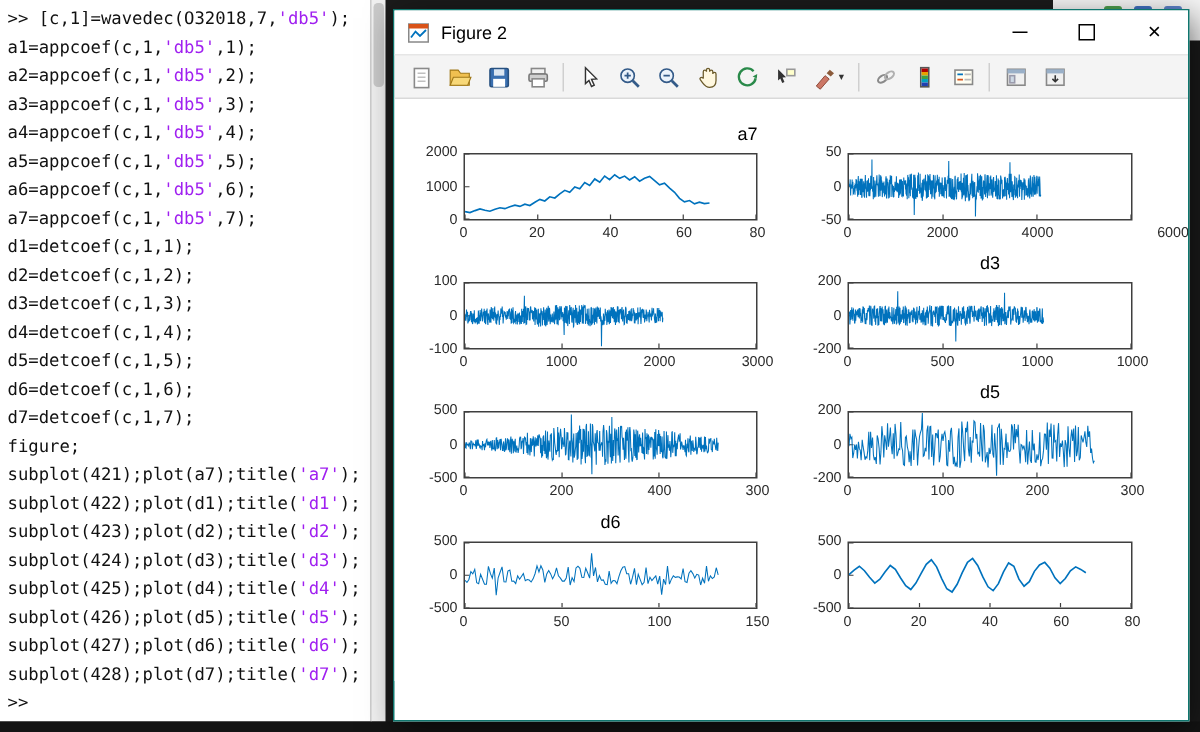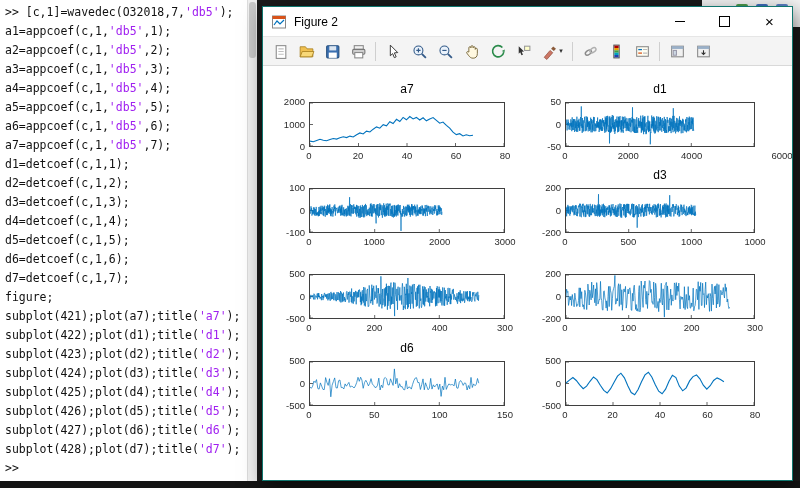--- a/index.html
+++ b/index.html
@@ -218,36 +218,35 @@
       </button>
       <button class="tb-btn">
         <svg viewBox="0 0 16 16" width="17" height="17">
           <rect x="2.5" y="3" width="11" height="10" fill="#f0f0f0" stroke="#888"></rect>
           <rect x="2.5" y="3" width="11" height="2.6" fill="#9ab0c8"></rect>
           <path d="M8 6.8v4M6.2 9l1.8 1.8L9.8 9" fill="none" stroke="#333" stroke-width="1"></path>
         </svg>
       </button>
     </div>
   <div class="canvas" id="canvas">
-      <div class="sp-title" style="left: 46px; width: 196px; top: 16px;">a7</div>
+      <div class="sp-title" style="left: 46px; width: 196px; top: 16px; text-align: right;">a7</div>
       <div class="axes" style="left: 46px; top: 36px; width: 196px; height: 45px;">
         <svg viewBox="0 0 194 43" width="100%" height="100%" preserveAspectRatio="none">
           <path d="M0.0 43L0.0 40 M48.5 43L48.5 40 M97.0 43L97.0 40 M145.5 43L145.5 40 M194.0 43L194.0 40 M0 43.0L3 43.0 M0 21.5L3 21.5 M0 0.0L3 0.0 " stroke="#3f3f3f" stroke-width="0.8" fill="none"></path>
           <polyline points="0.0,38.1 3.3,38.7 6.7,37.4 10.0,36.3 13.3,37.2 16.6,37.8 20.0,36.5 23.3,35.5 26.6,36.1 29.9,34.8 33.3,33.8 36.6,34.6 39.9,33.1 43.2,34.0 46.6,31.8 49.9,29.9 53.2,31.0 56.5,28.2 59.9,29.0 63.2,26.2 66.5,23.9 69.8,25.2 73.2,21.7 76.5,22.8 79.8,18.7 83.1,20.6 86.5,16.3 89.8,18.5 93.1,14.4 96.4,16.8 99.8,13.5 103.1,15.9 106.4,14.4 109.7,17.0 113.1,14.8 116.4,17.8 119.7,15.9 123.1,14.6 126.4,17.4 129.7,20.2 133.0,19.1 136.4,22.4 139.7,25.2 143.0,29.2 146.3,31.6 149.7,30.7 153.0,32.9 156.3,31.8 159.6,32.7 163.0,32.3" fill="none" stroke="#0072BD" stroke-width="1.1"></polyline>
         </svg>
       </div>
       <div class="tick-label ylab" style="left: 6px; top: 75px;">0</div>
       <div class="tick-label ylab" style="left: 6px; top: 52.5px;">1000</div>
       <div class="tick-label ylab" style="left: 6px; top: 30px;">2000</div>
       <div class="tick-label xlab" style="left: 24px; top: 84px;">0</div>
       <div class="tick-label xlab" style="left: 73px; top: 84px;">20</div>
       <div class="tick-label xlab" style="left: 122px; top: 84px;">40</div>
       <div class="tick-label xlab" style="left: 171px; top: 84px;">60</div>
       <div class="tick-label xlab" style="left: 220px; top: 84px;">80</div>
-      <div class="sp-title" style="left: 302px; width: 190px; top: 16px;">d1</div>
       <div class="axes" style="left: 302px; top: 36px; width: 190px; height: 45px;">
         <svg viewBox="0 0 188 43" width="100%" height="100%" preserveAspectRatio="none">
           <path d="M0.0 43L0.0 40 M62.7 43L62.7 40 M125.3 43L125.3 40 M188.0 43L188.0 40 M0 43.0L3 43.0 M0 21.5L3 21.5 M0 0.0L3 0.0 " stroke="#3f3f3f" stroke-width="0.8" fill="none"></path>
           <polyline points="0.0,21.3 0.2,21.1 0.4,20.0 0.6,20.2 0.8,16.6 0.9,21.0 1.1,27.4 1.3,21.1 1.5,20.0 1.7,22.2 1.9,21.8 2.1,16.6 2.3,22.6 2.4,19.1 2.6,18.9 2.8,26.4 3.0,26.1 3.2,24.7 3.4,23.0 3.6,23.3 3.8,20.3 4.0,26.9 4.1,20.1 4.3,20.4 4.5,22.7 4.7,16.4 4.9,17.0 5.1,17.5 5.3,24.2 5.5,19.7 5.6,25.2 5.8,28.2 6.0,17.9 6.2,14.3 6.4,24.6 6.6,26.9 6.8,17.8 7.0,23.8 7.2,20.7 7.3,20.3 7.5,16.2 7.7,27.0 7.9,16.1 8.1,16.5 8.3,23.3 8.5,28.9 8.7,28.1 8.8,16.2 9.0,21.5 9.2,21.1 9.4,25.1 9.6,21.5 9.8,17.8 10.0,28.0 10.2,19.2 10.4,28.8 10.5,22.4 10.7,19.3 10.9,13.7 11.1,22.7 11.3,22.0 11.5,23.9 11.7,28.9 11.9,17.7 12.0,22.8 12.2,17.2 12.4,24.8 12.6,20.6 12.8,24.0 13.0,15.8 13.2,27.1 13.4,27.8 13.6,19.3 13.7,19.4 13.9,27.8 14.1,23.7 14.3,23.6 14.5,14.1 14.7,15.5 14.9,19.3 15.1,23.0 15.3,3.4 15.4,20.0 15.6,22.6 15.8,24.8 16.0,21.3 16.2,29.9 16.4,15.0 16.6,24.9 16.8,23.1 16.9,27.9 17.1,28.6 17.3,17.3 17.5,20.7 17.7,21.3 17.9,28.2 18.1,20.5 18.3,19.4 18.5,15.0 18.6,13.8 18.8,19.9 19.0,19.8 19.2,20.3 19.4,21.7 19.6,28.2 19.8,19.0 20.0,19.0 20.1,13.3 20.3,18.0 20.5,27.5 20.7,27.5 20.9,19.1 21.1,13.8 21.3,24.1 21.5,14.6 21.7,23.5 21.8,17.3 22.0,19.0 22.2,28.4 22.4,24.9 22.6,18.9 22.8,21.6 23.0,19.4 23.2,25.9 23.3,18.0 23.5,24.5 23.7,28.0 23.9,20.6 24.1,23.4 24.3,26.6 24.5,16.5 24.7,14.6 24.9,17.5 25.0,29.3 25.2,22.6 25.4,16.0 25.6,20.4 25.8,18.4 26.0,19.5 26.2,29.3 26.4,21.6 26.5,21.6 26.7,26.7 26.9,16.8 27.1,28.2 27.3,27.9 27.5,13.9 27.7,19.8 27.9,18.4 28.1,16.4 28.2,15.1 28.4,14.2 28.6,28.3 28.8,26.5 29.0,20.0 29.2,23.1 29.4,22.7 29.6,21.0 29.7,28.2 29.9,28.1 30.1,22.1 30.3,24.9 30.5,22.7 30.7,18.1 30.9,22.8 31.1,23.9 31.3,20.2 31.4,23.4 31.6,14.5 31.8,24.5 32.0,22.3 32.2,25.2 32.4,18.8 32.6,24.2 32.8,20.6 32.9,19.4 33.1,29.0 33.3,27.1 33.5,26.6 33.7,16.6 33.9,27.1 34.1,16.7 34.3,26.2 34.5,19.5 34.6,16.5 34.8,17.8 35.0,16.6 35.2,27.8 35.4,28.0 35.6,17.6 35.8,26.0 36.0,27.7 36.1,24.0 36.3,28.0 36.5,15.3 36.7,19.3 36.9,17.9 37.1,20.2 37.3,17.3 37.5,18.1 37.7,23.4 37.8,17.1 38.0,26.0 38.2,26.4 38.4,27.5 38.6,19.4 38.8,29.8 39.0,20.4 39.2,13.6 39.3,15.3 39.5,21.2 39.7,15.1 39.9,29.1 40.1,21.0 40.3,16.9 40.5,25.8 40.7,13.1 40.9,27.8 41.0,14.9 41.2,22.0 41.4,14.0 41.6,12.8 41.8,23.5 42.0,22.2 42.2,22.7 42.4,28.7 42.6,27.1 42.7,28.8 42.9,29.0 43.1,13.5 43.3,20.6 43.5,40.4 43.7,26.4 43.9,13.5 44.1,29.3 44.2,15.3 44.4,25.8 44.6,29.7 44.8,22.6 45.0,23.7 45.2,28.3 45.4,23.9 45.6,28.5 45.8,13.9 45.9,20.0 46.1,22.3 46.3,12.0 46.5,24.4 46.7,20.2 46.9,20.7 47.1,26.2 47.3,21.4 47.4,12.8 47.6,25.4 47.8,22.0 48.0,23.3 48.2,28.8 48.4,26.7 48.6,18.9 48.8,30.9 49.0,29.5 49.1,16.8 49.3,28.1 49.5,27.1 49.7,22.8 49.9,16.1 50.1,19.6 50.3,19.5 50.5,18.1 50.6,23.8 50.8,16.6 51.0,13.5 51.2,24.7 51.4,17.5 51.6,29.3 51.8,28.4 52.0,21.1 52.2,18.1 52.3,28.9 52.5,13.7 52.7,13.9 52.9,28.3 53.1,14.2 53.3,23.6 53.5,17.6 53.7,20.2 53.8,16.3 54.0,13.0 54.2,22.5 54.4,26.5 54.6,24.7 54.8,17.6 55.0,17.9 55.2,29.5 55.4,17.6 55.5,28.2 55.7,22.8 55.9,17.0 56.1,22.7 56.3,13.6 56.5,17.3 56.7,28.1 56.9,28.5 57.0,27.2 57.2,29.9 57.4,13.9 57.6,25.8 57.8,18.9 58.0,25.1 58.2,24.5 58.4,17.8 58.6,17.2 58.7,19.6 58.9,13.5 59.1,20.6 59.3,16.3 59.5,20.7 59.7,23.3 59.9,25.0 60.1,14.9 60.2,28.1 60.4,20.7 60.6,22.5 60.8,18.7 61.0,21.0 61.2,26.5 61.4,18.8 61.6,25.0 61.8,24.7 61.9,27.9 62.1,15.3 62.3,23.1 62.5,27.9 62.7,20.4 62.9,22.3 63.1,26.2 63.3,28.3 63.4,28.4 63.6,23.2 63.8,15.1 64.0,22.8 64.2,15.2 64.4,23.9 64.6,23.9 64.8,19.8 65.0,29.3 65.1,23.6 65.3,20.7 65.5,16.8 65.7,18.2 65.9,19.5 66.1,14.1 66.3,19.5 66.5,4.3 66.7,28.2 66.8,27.6 67.0,26.2 67.2,15.7 67.4,27.2 67.6,27.7 67.8,28.8 68.0,15.9 68.2,17.3 68.3,29.6 68.5,23.7 68.7,29.8 68.9,26.2 69.1,16.3 69.3,22.0 69.5,30.0 69.7,29.4 69.9,29.7 70.0,23.6 70.2,21.5 70.4,30.0 70.6,15.0 70.8,14.2 71.0,26.0 71.2,24.2 71.4,28.4 71.5,27.7 71.7,29.9 71.9,23.0 72.1,16.8 72.3,16.5 72.5,23.4 72.7,15.0 72.9,22.1 73.1,25.0 73.2,19.3 73.4,18.7 73.6,18.5 73.8,23.5 74.0,17.7 74.2,22.2 74.4,23.3 74.6,23.0 74.7,12.7 74.9,25.2 75.1,18.9 75.3,29.8 75.5,18.9 75.7,28.7 75.9,19.0 76.1,26.9 76.3,15.5 76.4,17.0 76.6,27.4 76.8,12.4 77.0,23.2 77.2,24.3 77.4,27.2 77.6,31.2 77.8,13.9 77.9,28.8 78.1,21.2 78.3,14.3 78.5,13.8 78.7,28.6 78.9,13.2 79.1,23.5 79.3,20.4 79.5,24.5 79.6,24.6 79.8,29.8 80.0,31.2 80.2,26.4 80.4,30.5 80.6,25.6 80.8,19.2 81.0,22.2 81.1,26.6 81.3,21.1 81.5,19.0 81.7,16.3 81.9,12.8 82.1,27.7 82.3,22.8 82.5,29.1 82.7,17.5 82.8,25.2 83.0,28.3 83.2,18.7 83.4,26.2 83.6,28.1 83.8,18.4 84.0,27.4 84.2,26.6 84.3,41.3 84.5,31.0 84.7,29.4 84.9,30.0 85.1,24.9 85.3,21.2 85.5,24.8 85.7,12.5 85.9,17.3 86.0,17.4 86.2,25.5 86.4,18.3 86.6,23.0 86.8,14.1 87.0,23.6 87.2,16.5 87.4,27.6 87.5,26.3 87.7,13.5 87.9,25.4 88.1,29.4 88.3,14.8 88.5,14.8 88.7,26.0 88.9,30.6 89.1,27.9 89.2,21.7 89.4,29.8 89.6,18.3 89.8,17.8 90.0,18.4 90.2,21.0 90.4,26.7 90.6,13.8 90.7,13.2 90.9,18.8 91.1,28.3 91.3,24.5 91.5,24.8 91.7,21.4 91.9,16.2 92.1,13.7 92.3,29.2 92.4,25.4 92.6,23.3 92.8,13.9 93.0,19.8 93.2,22.0 93.4,27.5 93.6,19.1 93.8,20.4 94.0,23.1 94.1,14.8 94.3,22.1 94.5,14.0 94.7,27.4 94.9,25.8 95.1,19.8 95.3,16.6 95.5,24.5 95.6,25.2 95.8,28.8 96.0,24.1 96.2,16.0 96.4,15.0 96.6,25.0 96.8,22.5 97.0,22.5 97.2,23.2 97.3,23.0 97.5,17.7 97.7,28.0 97.9,24.4 98.1,26.0 98.3,13.9 98.5,27.2 98.7,29.7 98.8,20.2 99.0,26.1 99.2,29.9 99.4,16.0 99.6,18.2 99.8,27.4 100.0,17.2 100.2,29.9 100.4,28.8 100.5,27.0 100.7,29.4 100.9,29.9 101.1,14.0 101.3,15.2 101.5,16.7 101.7,19.0 101.9,19.8 102.0,16.8 102.2,25.7 102.4,29.3 102.6,23.5 102.8,28.2 103.0,25.4 103.2,23.1 103.4,25.3 103.6,28.0 103.7,15.1 103.9,21.9 104.1,14.8 104.3,17.6 104.5,27.8 104.7,21.2 104.9,18.6 105.1,30.1 105.2,23.4 105.4,17.9 105.6,15.7 105.8,23.7 106.0,19.1 106.2,22.5 106.4,26.7 106.6,20.2 106.8,12.9 106.9,26.9 107.1,29.2 107.3,5.2 107.5,21.7 107.7,25.1 107.9,16.8 108.1,12.9 108.3,23.0 108.4,23.9 108.6,28.4 108.8,17.9 109.0,22.7 109.2,26.1 109.4,28.5 109.6,30.4 109.8,20.3 110.0,27.1 110.1,19.6 110.3,23.9 110.5,14.9 110.7,15.1 110.9,28.8 111.1,24.2 111.3,23.3 111.5,25.7 111.6,28.0 111.8,15.5 112.0,26.9 112.2,20.2 112.4,29.2 112.6,21.2 112.8,19.5 113.0,17.2 113.2,21.7 113.3,21.9 113.5,13.4 113.7,28.1 113.9,17.3 114.1,23.0 114.3,16.9 114.5,19.6 114.7,17.0 114.8,21.3 115.0,18.0 115.2,30.3 115.4,25.1 115.6,22.8 115.8,18.5 116.0,23.6 116.2,18.6 116.4,20.1 116.5,18.8 116.7,15.8 116.9,30.1 117.1,17.3 117.3,16.7 117.5,20.6 117.7,20.1 117.9,27.0 118.0,27.4 118.2,20.8 118.4,27.2 118.6,22.5 118.8,23.1 119.0,26.5 119.2,28.4 119.4,24.5 119.6,16.9 119.7,18.8 119.9,15.9 120.1,27.9 120.3,27.1 120.5,29.3 120.7,20.2 120.9,14.0 121.1,18.4 121.3,26.7 121.4,24.4 121.6,22.0 121.8,28.2 122.0,21.8 122.2,14.8 122.4,21.5 122.6,22.6 122.8,28.2 122.9,19.1 123.1,21.9 123.3,13.6 123.5,23.9 123.7,26.8 123.9,14.8 124.1,20.9 124.3,25.7 124.5,26.1 124.6,24.4 124.8,20.7 125.0,17.3 125.2,14.2 125.4,26.1 125.6,20.2 125.8,17.9 126.0,20.1 126.1,14.6 126.3,21.2 126.5,16.2 126.7,23.7 126.9,28.0 127.1,14.6 127.3,19.5 127.5,27.2 127.7,27.5 127.8,26.8" fill="none" stroke="#0072BD" stroke-width="0.7"></polyline>
         </svg>
       </div>
       <div class="tick-label ylab" style="left: 262px; top: 75px;">-50</div>
       <div class="tick-label ylab" style="left: 262px; top: 52.5px;">0</div>
       <div class="tick-label ylab" style="left: 262px; top: 30px;">50</div>
       <div class="tick-label xlab" style="left: 280px; top: 84px;">0</div>
@@ -287,20 +286,21 @@
           <polyline points="0.0,19.8 0.3,23.3 0.7,23.7 1.0,19.9 1.3,20.8 1.6,21.5 2.0,21.4 2.3,22.2 2.6,20.9 2.9,20.0 3.3,22.8 3.6,24.4 3.9,18.7 4.2,19.5 4.6,19.5 4.9,24.5 5.2,22.0 5.5,20.7 5.9,21.4 6.2,21.4 6.5,21.5 6.8,22.6 7.2,18.6 7.5,24.3 7.8,22.5 8.1,18.1 8.5,22.1 8.8,18.1 9.1,22.0 9.4,20.8 9.8,23.2 10.1,23.7 10.4,21.9 10.7,22.8 11.1,22.6 11.4,25.2 11.7,19.0 12.0,22.4 12.4,21.0 12.7,22.4 13.0,25.1 13.3,20.5 13.7,23.2 14.0,19.9 14.3,18.4 14.6,17.9 15.0,21.6 15.3,21.7 15.6,19.4 15.9,21.8 16.3,19.5 16.6,23.6 16.9,20.2 17.2,19.0 17.6,22.9 17.9,25.4 18.2,18.4 18.5,24.0 18.9,24.1 19.2,24.3 19.5,18.3 19.8,23.1 20.2,25.8 20.5,23.9 20.8,17.1 21.1,16.9 21.5,24.4 21.8,18.3 22.1,20.3 22.4,24.0 22.8,20.1 23.1,19.1 23.4,17.7 23.7,25.2 24.1,17.6 24.4,20.3 24.7,21.4 25.0,25.3 25.4,25.3 25.7,19.3 26.0,20.8 26.3,26.2 26.7,25.0 27.0,17.1 27.3,25.0 27.6,24.0 28.0,19.6 28.3,17.2 28.6,18.1 28.9,25.1 29.3,18.1 29.6,23.8 29.9,26.5 30.2,19.7 30.6,16.0 30.9,27.5 31.2,19.6 31.5,17.5 31.9,21.2 32.2,27.1 32.5,18.8 32.8,25.9 33.2,20.4 33.5,17.5 33.8,26.3 34.1,26.4 34.5,22.1 34.8,25.0 35.1,23.8 35.4,26.9 35.8,24.6 36.1,22.1 36.4,17.2 36.7,16.4 37.1,16.5 37.4,24.5 37.7,23.2 38.0,18.8 38.4,19.8 38.7,17.0 39.0,27.6 39.3,20.4 39.7,16.5 40.0,16.8 40.3,16.9 40.7,21.9 41.0,19.6 41.3,27.0 41.6,13.5 42.0,28.2 42.3,22.9 42.6,21.4 42.9,22.7 43.3,28.7 43.6,17.1 43.9,21.5 44.2,26.4 44.6,17.3 44.9,21.8 45.2,21.5 45.5,15.9 45.9,20.9 46.2,29.3 46.5,19.3 46.8,16.6 47.2,22.7 47.5,21.6 47.8,17.2 48.1,21.9 48.5,15.2 48.8,22.3 49.1,17.3 49.4,14.5 49.8,16.2 50.1,17.3 50.4,27.1 50.7,17.2 51.1,30.2 51.4,21.6 51.7,29.1 52.0,16.5 52.4,15.3 52.7,25.7 53.0,19.1 53.3,27.6 53.7,12.0 54.0,25.8 54.3,30.5 54.6,29.0 55.0,12.6 55.3,31.4 55.6,27.5 55.9,18.7 56.3,24.5 56.6,26.1 56.9,15.1 57.2,15.0 57.6,13.9 57.9,29.5 58.2,31.7 58.5,31.0 58.9,31.2 59.2,10.4 59.5,14.2 59.8,20.2 60.2,23.6 60.5,26.7 60.8,28.3 61.1,25.1 61.5,26.1 61.8,9.7 62.1,25.6 62.4,13.3 62.8,29.8 63.1,17.9 63.4,14.7 63.7,10.8 64.1,15.9 64.4,24.5 64.7,22.7 65.0,16.6 65.4,20.8 65.7,20.7 66.0,22.9 66.3,10.4 66.7,19.5 67.0,28.5 67.3,27.6 67.6,22.9 68.0,13.0 68.3,17.9 68.6,13.4 68.9,31.4 69.3,31.5 69.6,20.6 69.9,18.7 70.2,23.5 70.6,29.3 70.9,1.3 71.2,17.1 71.5,19.7 71.9,33.4 72.2,21.0 72.5,14.0 72.8,30.1 73.2,28.3 73.5,25.0 73.8,22.7 74.1,13.7 74.5,23.3 74.8,31.7 75.1,13.1 75.4,30.8 75.8,12.0 76.1,20.5 76.4,8.7 76.7,18.2 77.1,11.0 77.4,34.7 77.7,18.2 78.0,30.9 78.4,27.0 78.7,10.8 79.0,26.1 79.3,11.0 79.7,12.8 80.0,29.5 80.3,33.8 80.7,9.6 81.0,7.6 81.3,29.7 81.6,21.6 82.0,28.9 82.3,12.5 82.6,21.7 82.9,28.3 83.3,29.0 83.6,7.4 83.9,19.4 84.2,22.7 84.6,41.1 84.9,7.7 85.2,9.3 85.5,19.4 85.9,21.1 86.2,23.0 86.5,25.9 86.8,13.9 87.2,22.0 87.5,34.8 87.8,13.5 88.1,11.7 88.5,20.0 88.8,20.3 89.1,20.4 89.4,25.4 89.8,12.4 90.1,25.5 90.4,21.6 90.7,21.6 91.1,20.2 91.4,20.5 91.7,29.5 92.0,13.0 92.4,8.3 92.7,11.7 93.0,26.3 93.3,35.0 93.7,31.0 94.0,32.8 94.3,11.8 94.6,13.8 95.0,21.3 95.3,34.2 95.6,18.8 95.9,20.1 96.3,8.8 96.6,23.1 96.9,29.8 97.2,14.1 97.6,34.0 97.9,3.0 98.2,27.4 98.5,32.3 98.9,18.4 99.2,29.0 99.5,17.9 99.8,10.6 100.2,13.0 100.5,33.8 100.8,23.3 101.1,11.4 101.5,18.9 101.8,17.2 102.1,28.7 102.4,9.6 102.8,22.9 103.1,29.0 103.4,33.4 103.7,9.4 104.1,9.7 104.4,9.0 104.7,16.3 105.0,17.5 105.4,24.8 105.7,16.8 106.0,22.9 106.3,31.7 106.7,26.2 107.0,12.9 107.3,30.8 107.6,11.3 108.0,18.8 108.3,16.6 108.6,9.8 108.9,24.7 109.3,33.4 109.6,12.5 109.9,9.7 110.2,12.8 110.6,25.8 110.9,23.6 111.2,31.1 111.5,32.7 111.9,30.3 112.2,25.7 112.5,11.4 112.8,13.7 113.2,29.0 113.5,14.5 113.8,30.1 114.1,11.3 114.5,31.3 114.8,31.2 115.1,12.1 115.4,16.7 115.8,26.6 116.1,16.8 116.4,14.5 116.7,22.6 117.1,16.9 117.4,22.3 117.7,21.2 118.0,26.9 118.4,13.4 118.7,27.6 119.0,22.9 119.3,26.3 119.7,31.3 120.0,11.0 120.3,17.6 120.7,16.3 121.0,27.7 121.3,13.8 121.6,16.1 122.0,28.0 122.3,14.7 122.6,25.0 122.9,21.0 123.3,16.7 123.6,17.3 123.9,23.5 124.2,16.2 124.6,17.6 124.9,17.2 125.2,18.9 125.5,31.3 125.9,17.5 126.2,29.3 126.5,13.0 126.8,30.9 127.2,11.2 127.5,23.4 127.8,25.1 128.1,28.2 128.5,14.4 128.8,22.4 129.1,11.7 129.4,22.5 129.8,14.2 130.1,27.7 130.4,15.7 130.7,25.9 131.1,26.2 131.4,16.0 131.7,29.4 132.0,30.5 132.4,24.4 132.7,12.4 133.0,22.7 133.3,29.6 133.7,30.3 134.0,30.5 134.3,12.7 134.6,30.8 135.0,21.2 135.3,15.1 135.6,23.4 135.9,21.3 136.3,25.5 136.6,19.0 136.9,22.9 137.2,29.8 137.6,23.7 137.9,13.1 138.2,12.9 138.5,26.9 138.9,21.6 139.2,23.1 139.5,20.7 139.8,13.1 140.2,29.1 140.5,18.9 140.8,29.1 141.1,20.5 141.5,24.5 141.8,18.3 142.1,16.8 142.4,14.7 142.8,19.0 143.1,18.6 143.4,13.9 143.7,24.6 144.1,22.6 144.4,19.4 144.7,20.9 145.0,22.6 145.4,25.0 145.7,22.1 146.0,22.1 146.3,23.6 146.7,26.4 147.0,18.2 147.3,28.2 147.6,28.8 148.0,20.8 148.3,23.8 148.6,17.1 148.9,25.3 149.3,26.5 149.6,17.5 149.9,19.8 150.2,15.3 150.6,28.1 150.9,18.9 151.2,22.6 151.5,25.7 151.9,18.5 152.2,21.5 152.5,26.3 152.8,23.8 153.2,23.7 153.5,25.5 153.8,16.2 154.1,20.1 154.5,27.8 154.8,27.1 155.1,23.4 155.4,22.8 155.8,16.4 156.1,23.7 156.4,17.6 156.7,16.8 157.1,24.8 157.4,16.1 157.7,26.1 158.0,21.8 158.4,22.4 158.7,24.1 159.0,21.6 159.3,26.5 159.7,16.0 160.0,26.0 160.3,16.4 160.6,24.4 161.0,22.0 161.3,25.2 161.6,26.8 162.0,26.4 162.3,25.5 162.6,17.3 162.9,20.7 163.3,18.3 163.6,18.7 163.9,17.0 164.2,24.5 164.6,24.6 164.9,26.4 165.2,19.4 165.5,19.8 165.9,21.3 166.2,17.6 166.5,20.8 166.8,21.9 167.2,24.6 167.5,24.8 167.8,16.8 168.1,22.3 168.5,25.7 168.8,20.1" fill="none" stroke="#0072BD" stroke-width="0.7"></polyline>
         </svg>
       </div>
       <div class="tick-label ylab" style="left: 6px; top: 247px;">-500</div>
       <div class="tick-label ylab" style="left: 6px; top: 224.5px;">0</div>
       <div class="tick-label ylab" style="left: 6px; top: 202px;">500</div>
       <div class="tick-label xlab" style="left: 24px; top: 256px;">0</div>
       <div class="tick-label xlab" style="left: 89.3333px; top: 256px;">200</div>
       <div class="tick-label xlab" style="left: 154.667px; top: 256px;">400</div>
       <div class="tick-label xlab" style="left: 220px; top: 256px;">300</div>
+      <div class="sp-title" style="left: 302px; width: 190px; top: 188px;">d5</div>
       <div class="axes" style="left: 302px; top: 208px; width: 190px; height: 45px;">
         <svg viewBox="0 0 188 43" width="100%" height="100%" preserveAspectRatio="none">
           <path d="M0.0 43L0.0 40 M62.7 43L62.7 40 M125.3 43L125.3 40 M188.0 43L188.0 40 M0 43.0L3 43.0 M0 21.5L3 21.5 M0 0.0L3 0.0 " stroke="#3f3f3f" stroke-width="0.8" fill="none"></path>
           <polyline points="0.0,22.5 0.6,14.2 1.3,17.4 1.9,16.5 2.5,30.4 3.1,27.3 3.8,21.4 4.4,25.0 5.0,21.3 5.6,30.6 6.3,19.5 6.9,24.1 7.5,25.1 8.1,31.8 8.8,18.2 9.4,22.8 10.0,26.3 10.7,31.5 11.3,29.6 11.9,30.3 12.5,25.6 13.2,12.8 13.8,31.9 14.4,12.9 15.0,23.6 15.7,16.7 16.3,28.4 16.9,31.8 17.5,29.8 18.2,34.3 18.8,15.3 19.4,17.5 20.1,23.9 20.7,34.6 21.3,26.1 21.9,9.1 22.6,16.7 23.2,30.0 23.8,15.2 24.4,18.9 25.1,24.9 25.7,7.1 26.3,22.8 26.9,17.8 27.6,10.0 28.2,22.1 28.8,27.8 29.5,13.8 30.1,30.8 30.7,7.6 31.3,14.2 32.0,29.1 32.6,27.1 33.2,24.3 33.8,24.7 34.5,6.4 35.1,23.0 35.7,25.3 36.3,34.6 37.0,35.2 37.6,16.8 38.2,15.8 38.9,22.9 39.5,25.5 40.1,33.1 40.7,25.8 41.4,35.7 42.0,21.5 42.6,11.4 43.2,31.6 43.9,11.3 44.5,15.6 45.1,18.1 45.7,35.3 46.4,23.8 47.0,16.1 47.6,13.5 48.3,11.3 48.9,0.4 49.5,29.2 50.1,28.6 50.8,23.5 51.4,26.0 52.0,11.8 52.6,8.7 53.3,31.3 53.9,9.6 54.5,9.3 55.1,29.7 55.8,14.7 56.4,35.3 57.0,26.3 57.7,14.1 58.3,14.2 58.9,17.1 59.5,11.4 60.2,33.1 60.8,29.2 61.4,19.9 62.0,14.2 62.7,18.9 63.3,14.2 63.9,12.8 64.5,17.0 65.2,35.0 65.8,35.5 66.4,18.3 67.1,26.1 67.7,12.5 68.3,10.2 68.9,20.5 69.6,34.4 70.2,29.5 70.8,35.9 71.4,33.7 72.1,36.4 72.7,16.5 73.3,10.6 73.9,36.9 74.6,32.4 75.2,6.0 75.8,13.0 76.5,24.9 77.1,32.4 77.7,10.3 78.3,13.1 79.0,6.0 79.6,24.3 80.2,29.3 80.8,16.3 81.5,33.5 82.1,18.7 82.7,20.1 83.3,5.6 84.0,6.4 84.6,17.5 85.2,14.3 85.9,27.3 86.5,26.7 87.1,29.4 87.7,7.0 88.4,22.4 89.0,32.6 89.6,8.3 90.2,12.4 90.9,33.3 91.5,29.9 92.1,26.4 92.7,36.7 93.4,23.6 94.0,27.6 94.6,24.6 95.3,8.2 95.9,27.6 96.5,30.0 97.1,13.8 97.8,25.4 98.4,42.1 99.0,10.5 99.6,9.5 100.3,7.3 100.9,34.8 101.5,10.9 102.1,18.3 102.8,35.0 103.4,24.0 104.0,24.4 104.7,14.1 105.3,30.3 105.9,19.9 106.5,25.7 107.2,25.9 107.8,24.6 108.4,7.9 109.0,9.7 109.7,24.7 110.3,7.6 110.9,20.5 111.5,11.1 112.2,16.4 112.8,8.1 113.4,24.2 114.1,33.9 114.7,21.4 115.3,21.9 115.9,24.4 116.6,22.1 117.2,25.5 117.8,33.2 118.4,11.7 119.1,34.6 119.7,26.0 120.3,19.4 120.9,31.6 121.6,33.6 122.2,11.6 122.8,25.2 123.5,20.7 124.1,32.9 124.7,33.2 125.3,27.9 126.0,31.7 126.6,27.4 127.2,13.1 127.8,35.8 128.5,31.8 129.1,30.6 129.7,25.1 130.3,14.4 131.0,14.5 131.6,24.8 132.2,6.7 132.9,34.4 133.5,11.4 134.1,16.3 134.7,7.4 135.4,30.4 136.0,30.5 136.6,8.2 137.2,19.5 137.9,18.7 138.5,32.6 139.1,14.7 139.7,7.1 140.4,29.7 141.0,20.5 141.6,23.0 142.3,18.7 142.9,26.2 143.5,36.4 144.1,18.4 144.8,21.5 145.4,36.1 146.0,9.1 146.6,23.3 147.3,29.8 147.9,16.7 148.5,11.4 149.1,19.0 149.8,10.7 150.4,33.0 151.0,8.7 151.7,29.1 152.3,25.6 152.9,9.6 153.5,31.8 154.2,29.9 154.8,15.3 155.4,17.5 156.0,20.0 156.7,16.5 157.3,12.5 157.9,19.8 158.5,23.0 159.2,8.8 159.8,16.3 160.4,12.5 161.1,27.0 161.7,24.1 162.3,30.2 162.9,33.5 163.6,32.2" fill="none" stroke="#0072BD" stroke-width="0.7"></polyline>
         </svg>
       </div>
       <div class="tick-label ylab" style="left: 262px; top: 247px;">-200</div>
       <div class="tick-label ylab" style="left: 262px; top: 224.5px;">0</div>
       <div class="tick-label ylab" style="left: 262px; top: 202px;">200</div>
       <div class="tick-label xlab" style="left: 280px; top: 256px;">0</div>

